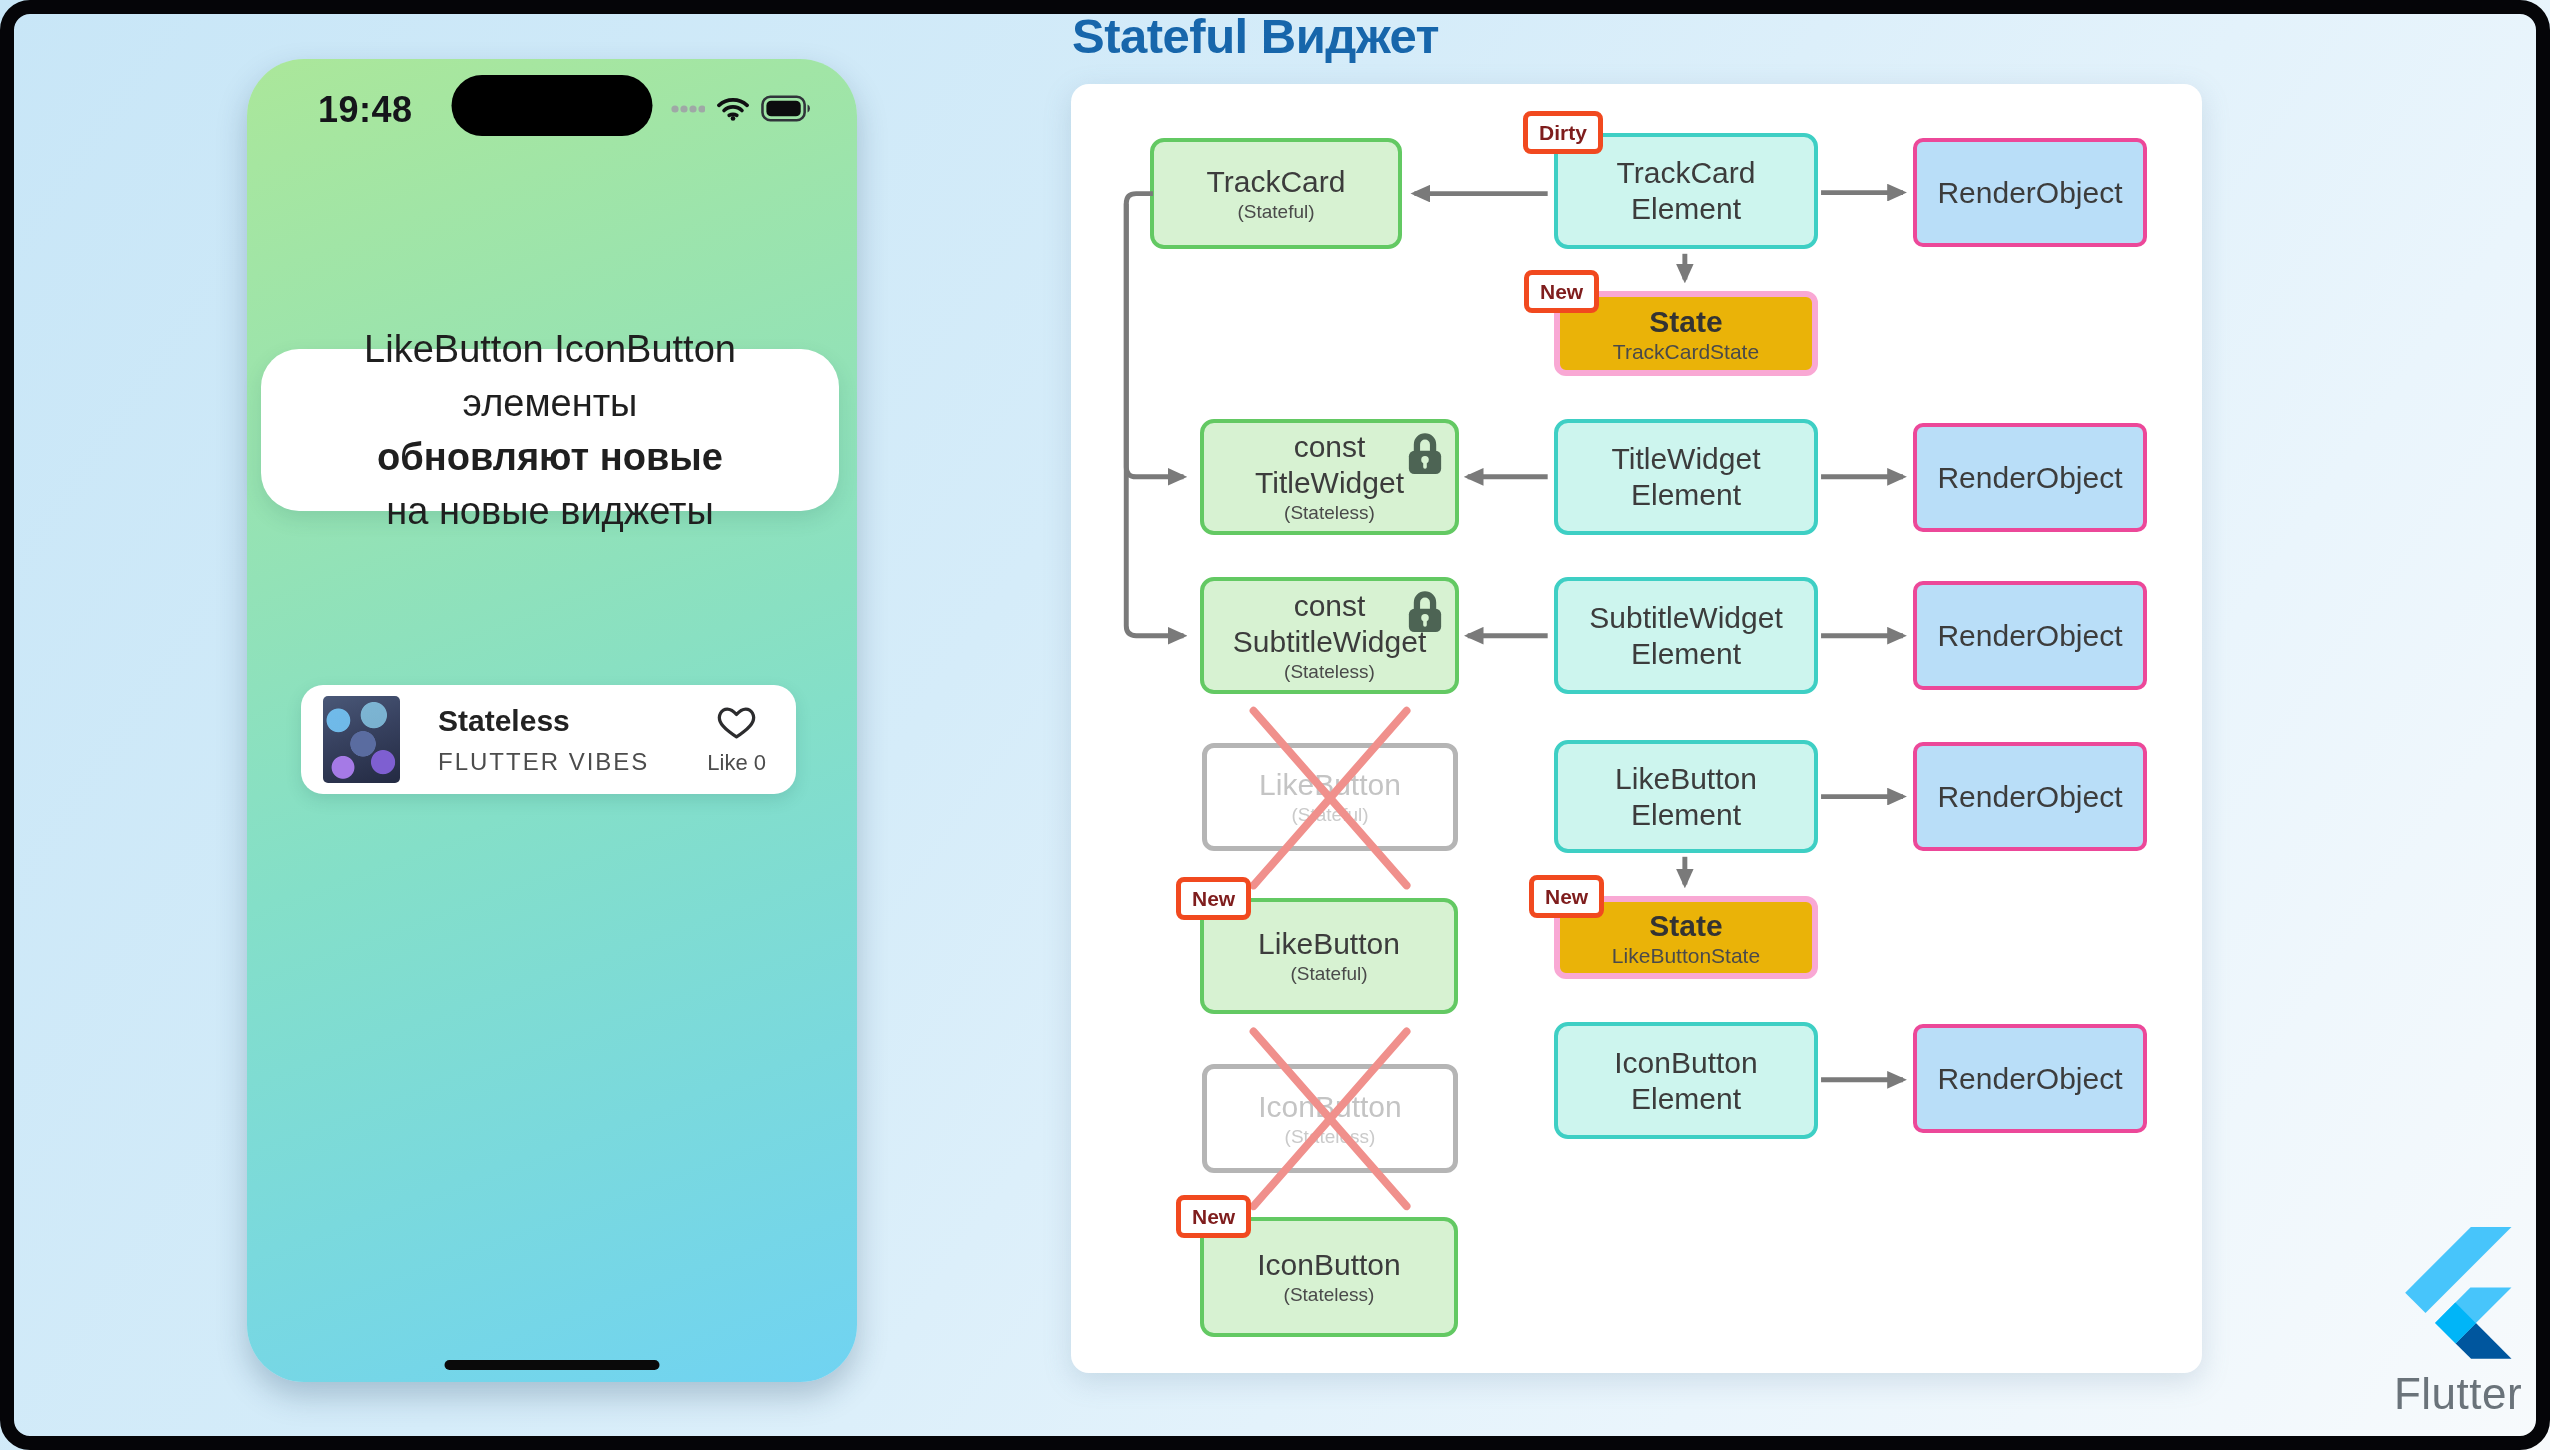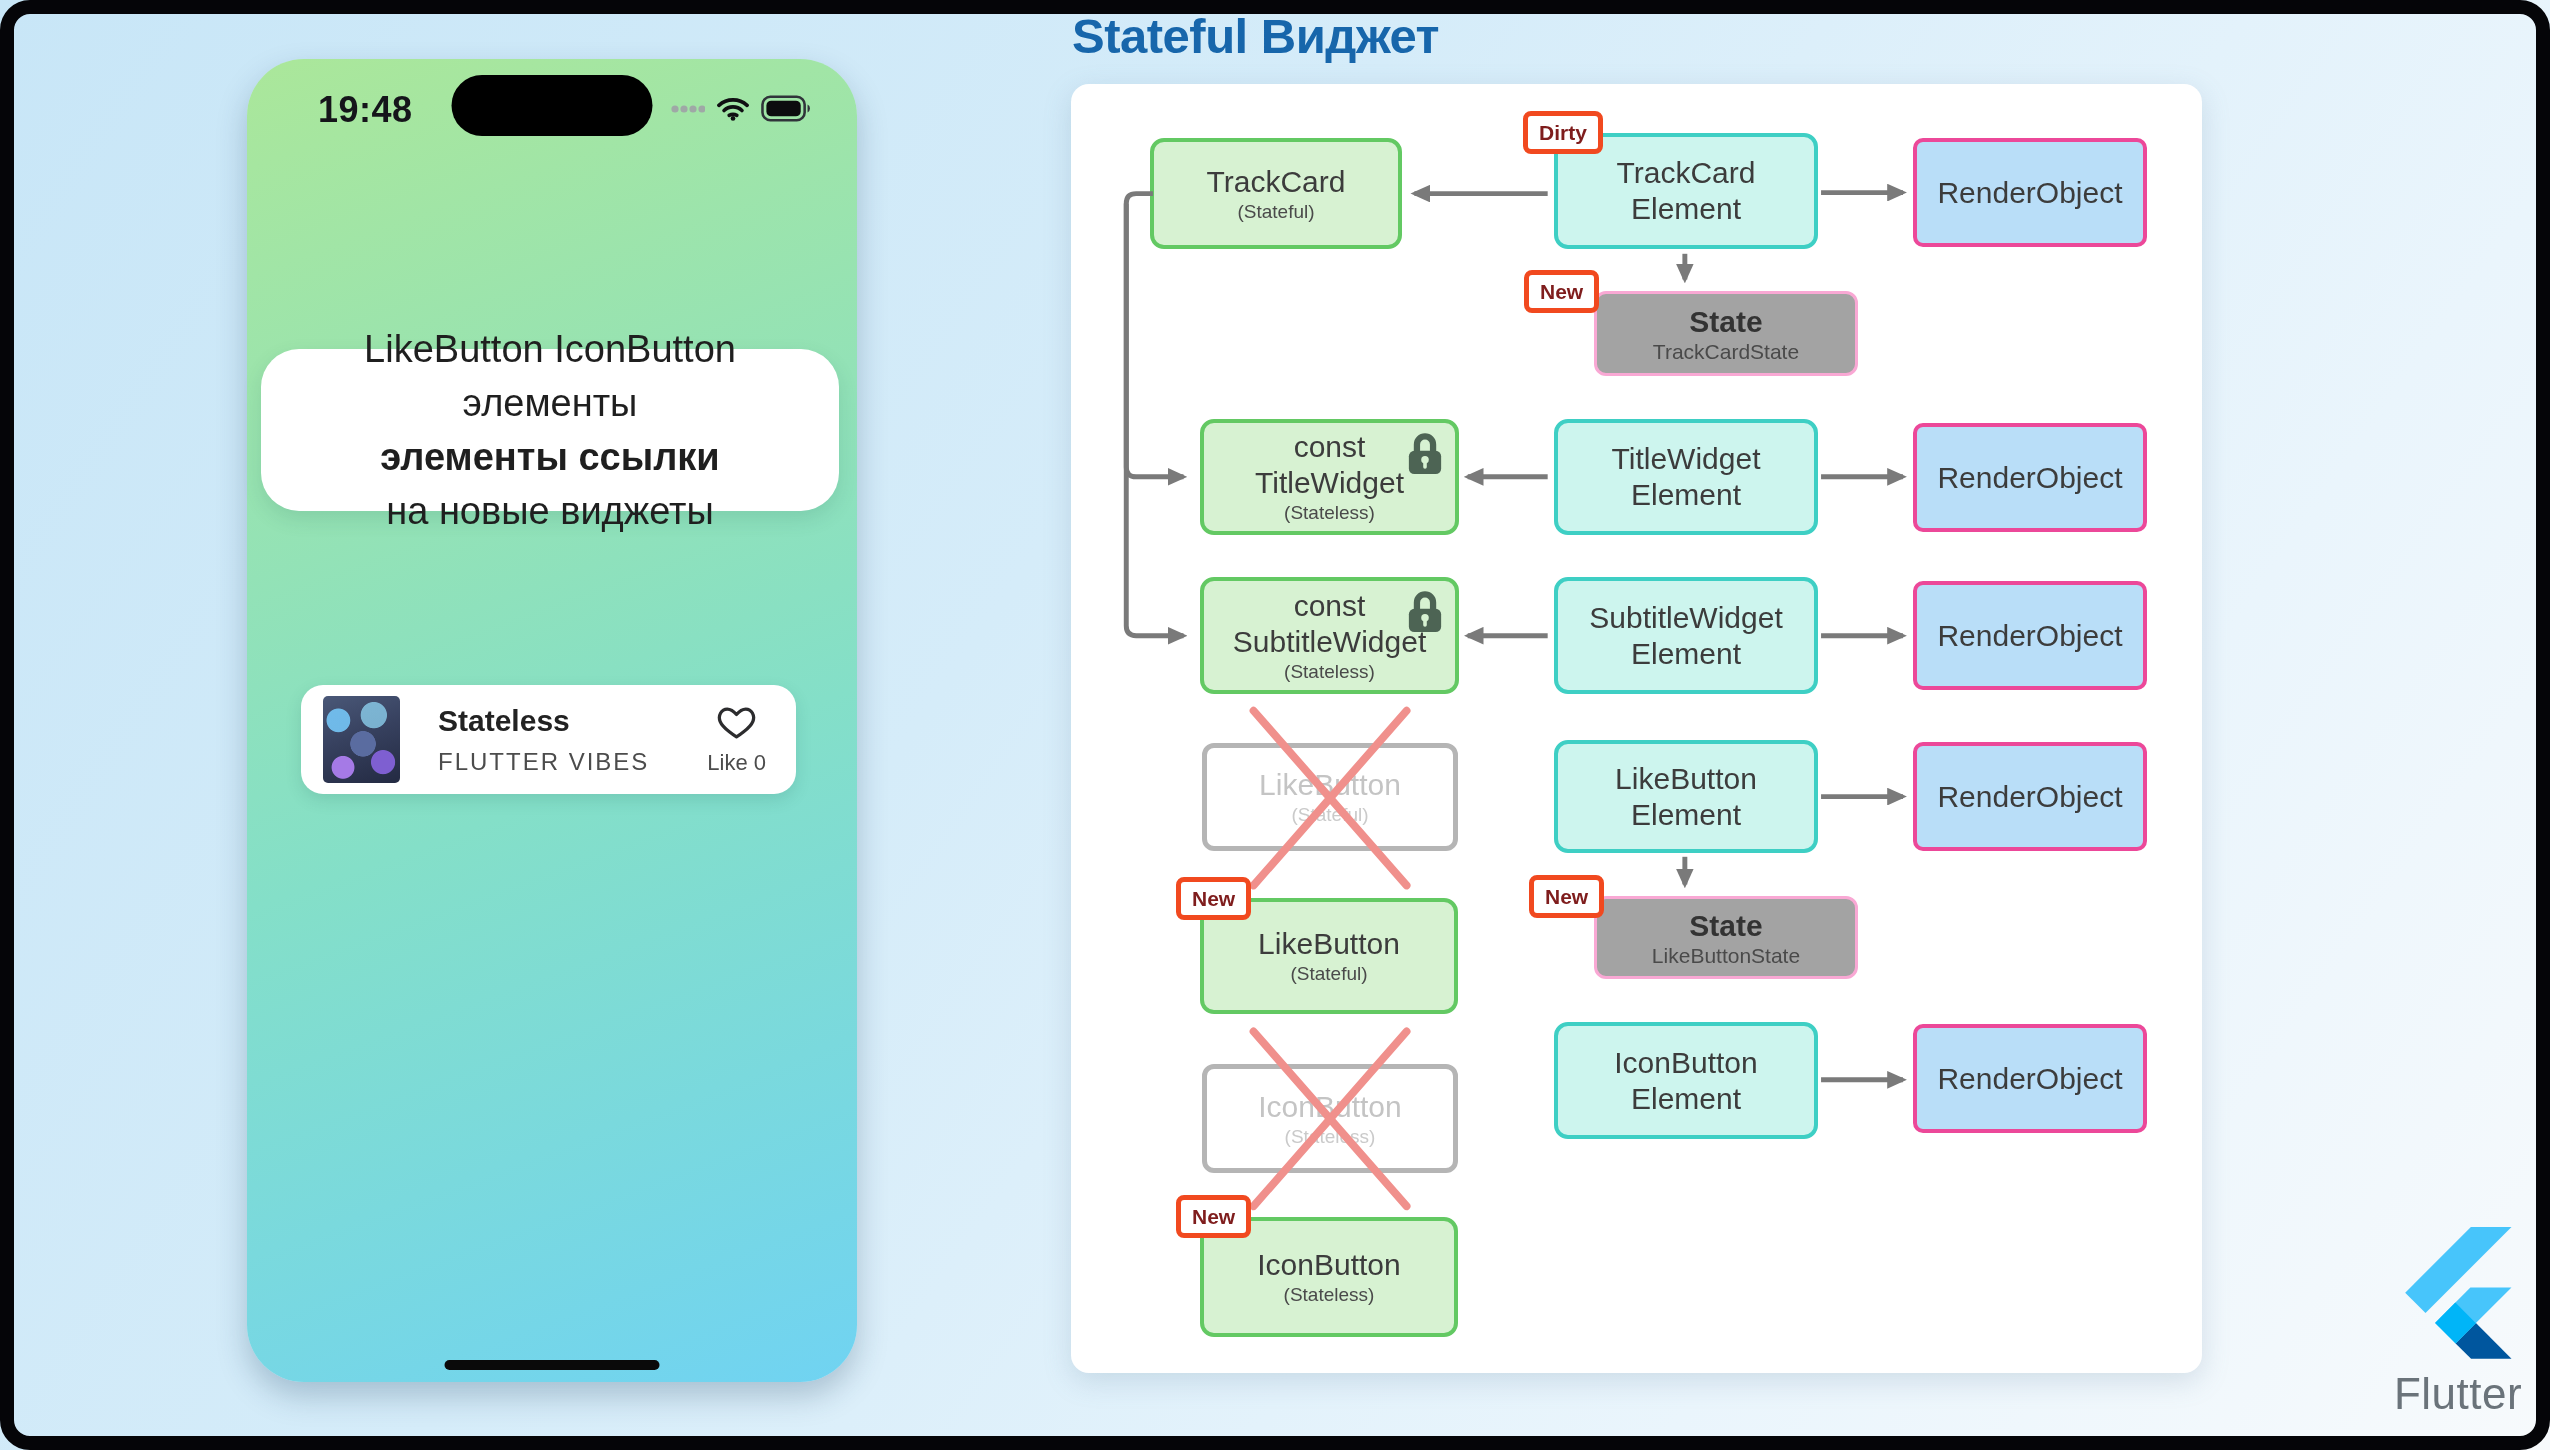--- a/index.html
+++ b/index.html
@@ -45,21 +45,21 @@
   
   .page-title { position:absolute; left:1072px; top:8px; font-size:49px; font-weight:800;
                 color:#1766ab; letter-spacing:-0.5px; }
   .panel { position:absolute; left:1071px; top:84px; width:1131px; height:1289px; background:#fff;
            border-radius:18px; box-shadow:0 8px 28px rgba(100,130,160,.22); }
   .panel > .box { position:absolute; z-index:2; display:flex; flex-direction:column; align-items:center;
                   justify-content:center; text-align:center; border-radius:14px; }
   .gbox { background:#d7f2d2; border:4px solid #63c963; }
   .cbox { background:#cdf5ee; border:4px solid #3ecfc4; }
   .rbox { background:#b9def8; border:4px solid #ec4899; border-radius:10px !important; }
-  .sbox { background:#a3a3a3; border:3px solid #f9a8d4; border-radius:12px !important;margin-left:40px; }
+  .sbox { background:#eab308; border:6px solid #f9a8d4; border-radius:12px !important; }
   .xbox { background:#fff; border:5px solid #b5b5b5; border-radius:12px !important; }
   .box-title { font-size:30px; color:#3c3c3c; line-height:36px; }
   .box-sub { font-size:19px; color:#4a4a4a; line-height:24px; }
   .sbox .box-title { font-weight:800; color:#333; }
   .sbox .box-sub { font-size:21px; }
   .xbox .box-title { color:#c4c4c4; }
   .xbox .box-sub { color:#cacaca; }
   .badge { position:absolute; z-index:5; background:#fff; border:5px solid #f1491f; border-radius:8px;
            font-size:21px; font-weight:800; color:#7f1d1d; padding:6px 11px; line-height:1; }
   .lock { position:absolute; top:9px; right:12px; }
@@ -91,21 +91,21 @@
       <svg width="51" height="27" viewBox="0 0 52 27">
         <rect x="1.5" y="1.5" width="43" height="24" rx="8" fill="none" stroke="#30343a" stroke-width="2.6"></rect>
         <rect x="5.5" y="5.5" width="35" height="16" rx="5" fill="#0c0c0f"></rect>
         <path d="M47.5 9.5a4.5 4.5 0 0 1 0 8z" fill="#30343a"></path>
       </svg>
     </div>
 
     <div class="info-card">
       <div>LikeButton IconButton</div>
       <div>элементы</div>
-      <div class="b">элементы ссылки</div>
+      <div class="b">обновляют новые</div>
       <div>на новые виджеты</div>
     </div>
 
     <div class="music-card">
       <div class="album"></div>
       <div class="track-meta">
         <div class="track-title">Stateless</div>
         <div class="track-sub">FLUTTER VIBES</div>
       </div>
       <div class="like-btn">

